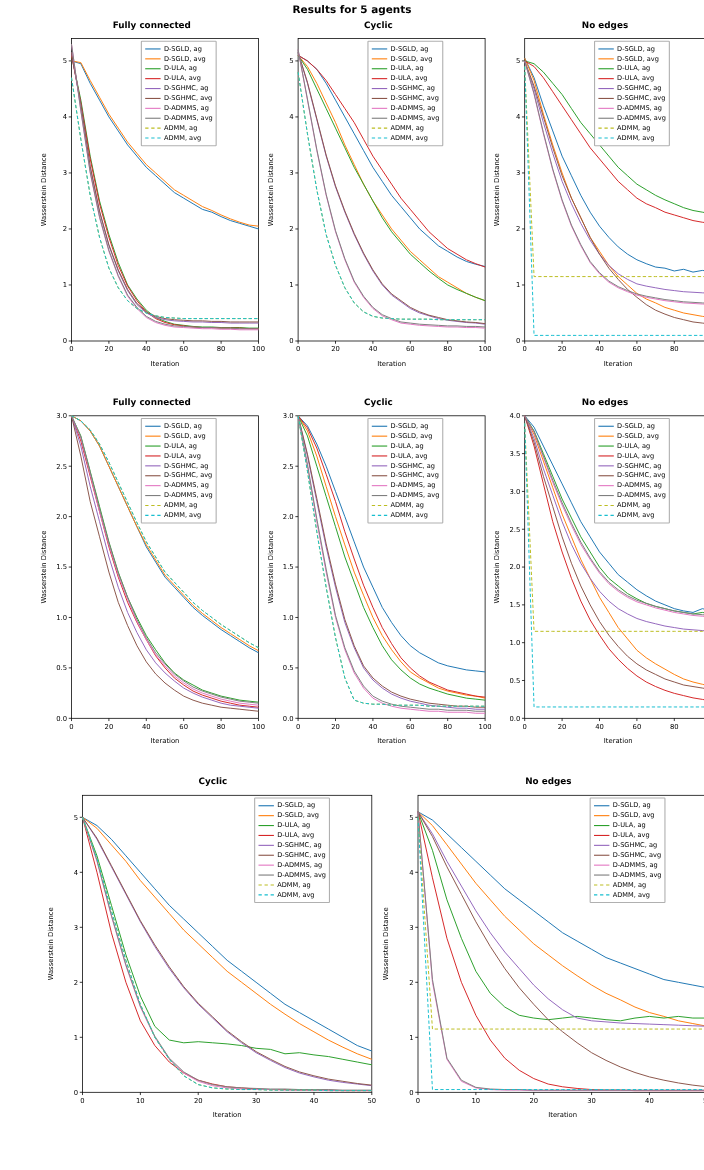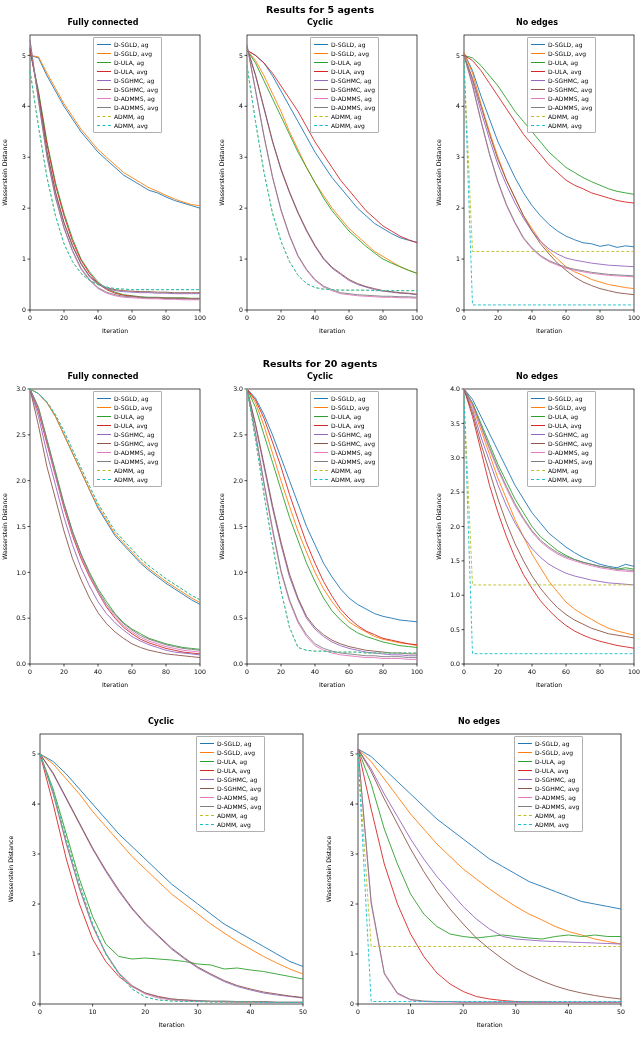--- a/index.html
+++ b/index.html
@@ -1,20 +1,20 @@
 <!DOCTYPE html>
 <html><head>
 <meta charset="utf-8">
 <style>
   html,body{margin:0;padding:0;background:#ffffff;}
   body{width:640px;height:1064px;font-family:"DejaVu Sans",sans-serif;color:#000;}
   .page{position:relative;width:640px;height:868px;}
   .group{position:relative;width:640px;}
   .group-title{text-align:center;font-size:9.5px;font-weight:bold;color:#000;}
-  .row{display:flex;justify-content:space-between;}
+  .row{display:flex;justify-content:space-between;margin-left:35px;}
   .panel{position:relative;}
   .panel-title{text-align:center;font-size:8px;font-weight:bold;margin-bottom:2px;}
   .plotwrap{position:relative;}
   svg{display:block;}
   .axis-label{font-size:6.2px;fill:#000;}
   .tick{font-size:6.2px;fill:#000;}
   .legend-box{position:absolute;background:#ffffff;border:1px solid #b0b0b0;border-radius:1px;padding:2px 3px;}
   .legend-row{display:flex;align-items:center;height:9px;}
   .legend-swatch{width:14px;height:0;border-top-width:1.2px;border-top-style:solid;margin-right:3px;}
   .legend-label{font-size:6px;line-height:9px;white-space:nowrap;color:#000;}
@@ -282,21 +282,20 @@
                 <span class="legend-swatch" style="border-top-color: rgb(23, 190, 207); border-top-style: dashed;"></span>
                 <span class="legend-label">ADMM, avg</span>
               </div>
             </div>
           </div>
       </div>
     </div>
   </div>
 
   <div class="group" style="padding-top:24px;">
-    <div class="group-title">Results for 20 agents</div>
     <div class="row" style="margin-top:3px;">
       <div class="panel" style="width:206px;">
         <div class="panel-title">Fully connected</div>
         <div class="plotwrap" id="p3">
             <svg width="206" height="305">
               <rect x="30" y="6" width="170" height="275" fill="#fff" stroke="#000" stroke-width="0.7"></rect>
               <line x1="30" x2="30" y1="281" y2="283.5" stroke="#000" stroke-width="0.7"></line>
               <text x="30" y="290.5" text-anchor="middle" class="tick">0</text>
               <line x1="64" x2="64" y1="281" y2="283.5" stroke="#000" stroke-width="0.7"></line>
               <text x="64" y="290.5" text-anchor="middle" class="tick">20</text>

